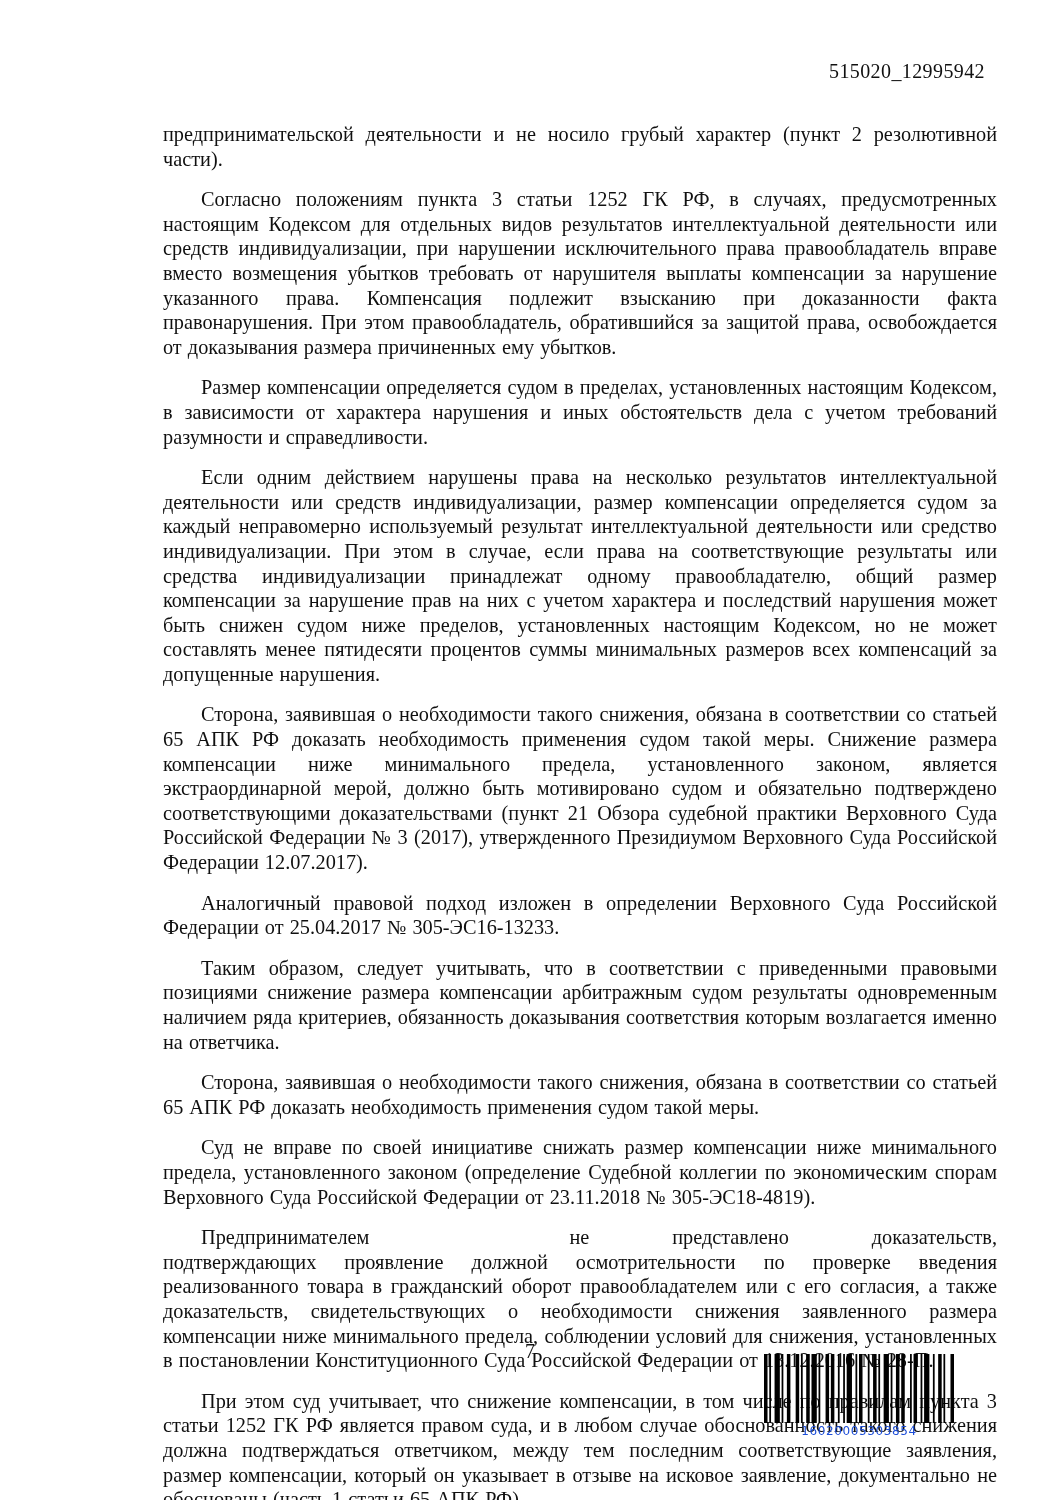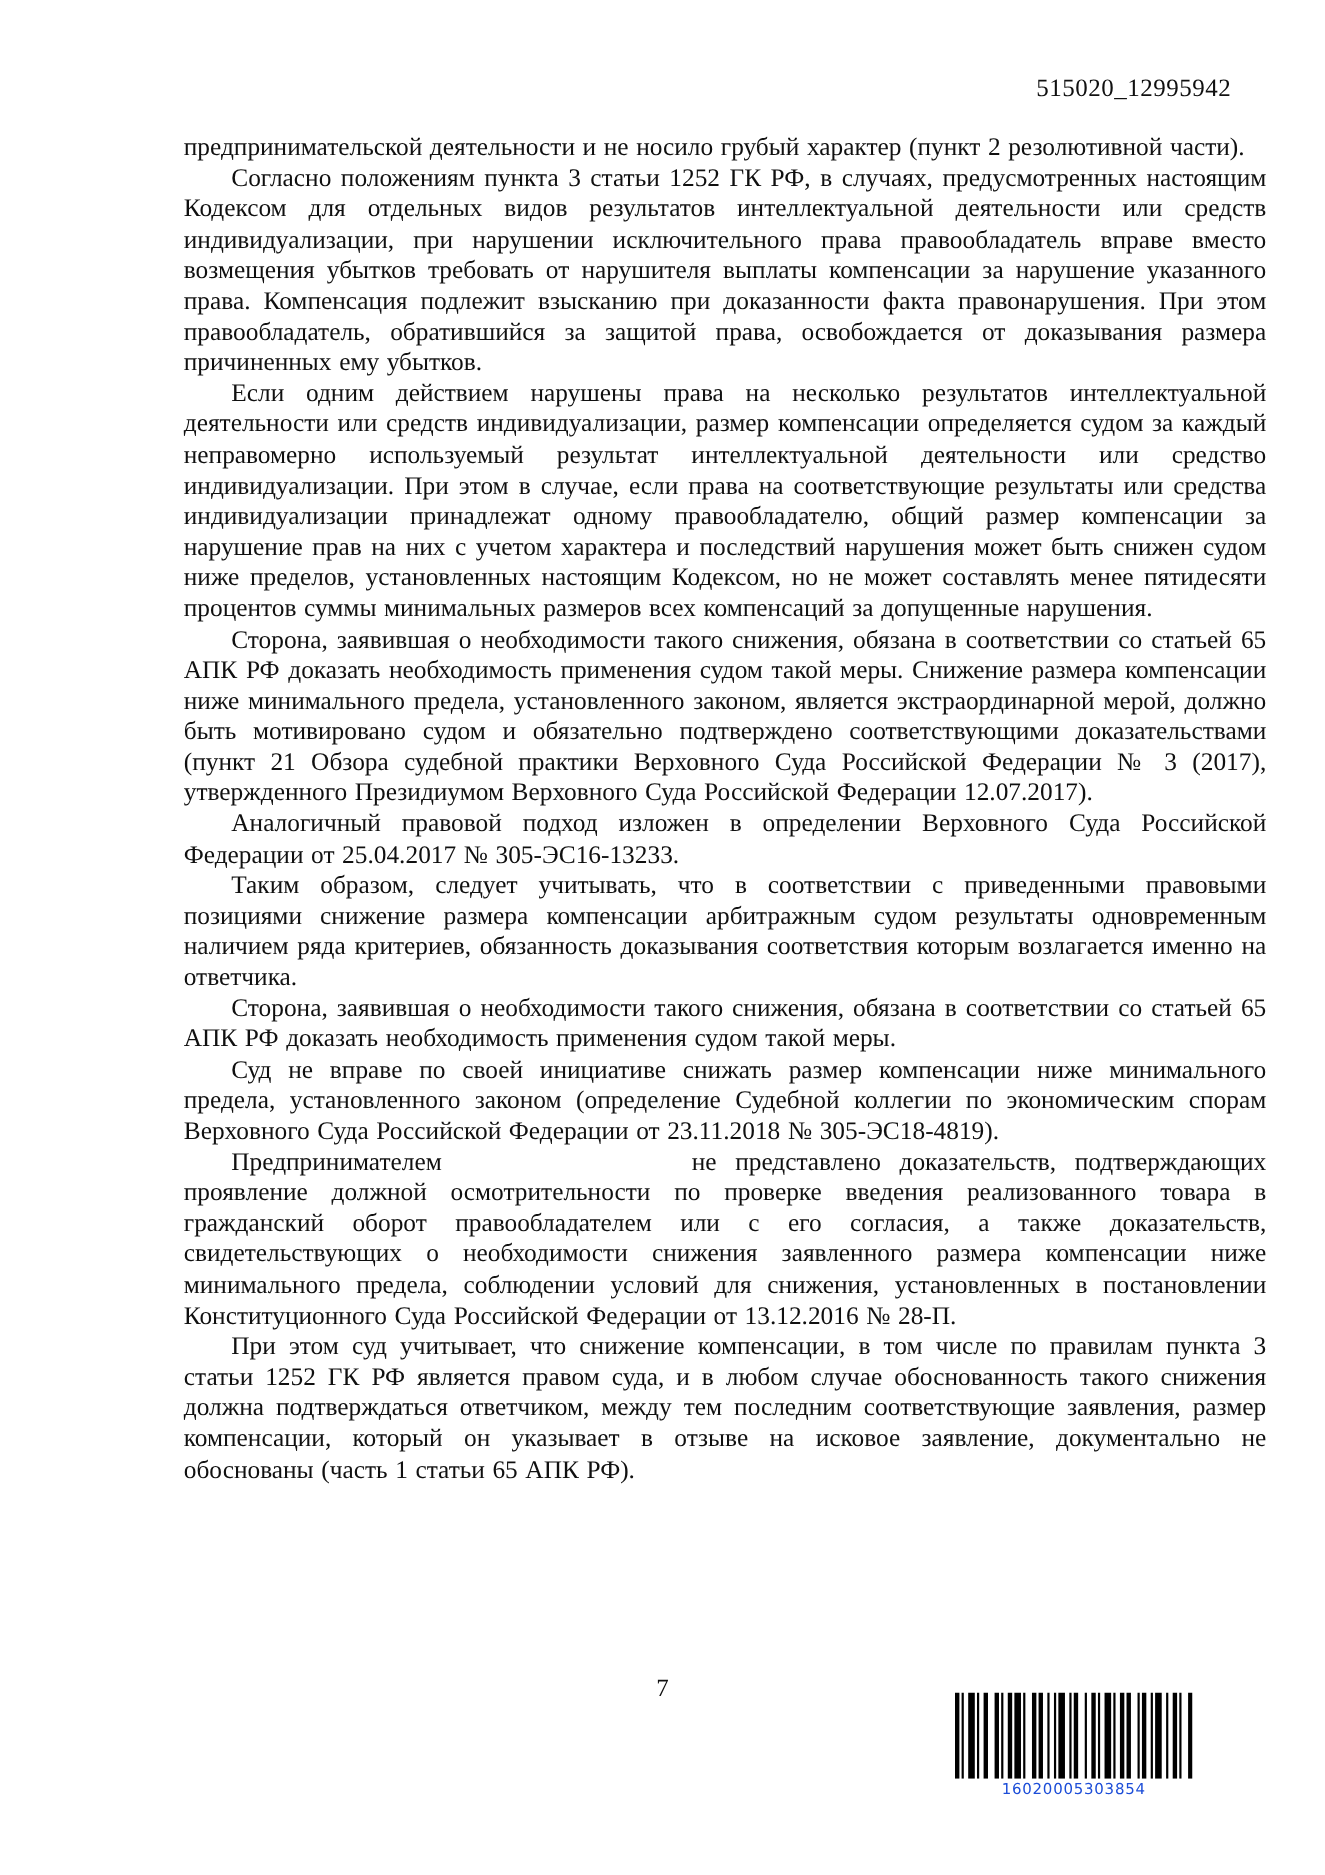--- a/index.html
+++ b/index.html
@@ -28,21 +28,21 @@
     position: absolute;
     left: 147px;
     top: 106px;
     width: 866px;
     font-size: 20.3px;
     line-height: 24.6px;
     text-align: justify;
     word-spacing: 1px;
   }
   .doc-body p {
-    margin: 0;
+    margin: 16px;
     padding: 0;
     text-indent: 38px;
   }
   .doc-body p.no-indent {
     text-indent: 0;
   }
   .gap {
     display: inline-block;
     width: 200px;
     height: 1px;
@@ -80,20 +80,21 @@
 </head>
 <body>
 
 <div class="page">
 
   <div class="header-code">515020_12995942</div>
 
   <div class="doc-body" id="paragraphs">
       <p class="no-indent">предпринимательской деятельности и не носило грубый характер (пункт 2 резолютивной части).</p>
       <p class="">Согласно положениям пункта 3 статьи 1252 ГК РФ, в случаях, предусмотренных настоящим Кодексом для отдельных видов результатов интеллектуальной деятельности или средств индивидуализации, при нарушении исключительного права правообладатель вправе вместо возмещения убытков требовать от нарушителя выплаты компенсации за нарушение указанного права. Компенсация подлежит взысканию при доказанности факта правонарушения. При этом правообладатель, обратившийся за защитой права, освобождается от доказывания размера причиненных ему убытков.</p>
+      <p class="">Размер компенсации определяется судом в пределах, установленных настоящим Кодексом, в зависимости от характера нарушения и иных обстоятельств дела с учетом требований разумности и справедливости.</p>
       <p class="">Если одним действием нарушены права на несколько результатов интеллектуальной деятельности или средств индивидуализации, размер компенсации определяется судом за каждый неправомерно используемый результат интеллектуальной деятельности или средство индивидуализации. При этом в случае, если права на соответствующие результаты или средства индивидуализации принадлежат одному правообладателю, общий размер компенсации за нарушение прав на них с учетом характера и последствий нарушения может быть снижен судом ниже пределов, установленных настоящим Кодексом, но не может составлять менее пятидесяти процентов суммы минимальных размеров всех компенсаций за допущенные нарушения.</p>
       <p class="">Сторона, заявившая о необходимости такого снижения, обязана в соответствии со статьей 65 АПК РФ доказать необходимость применения судом такой меры. Снижение размера компенсации ниже минимального предела, установленного законом, является экстраординарной мерой, должно быть мотивировано судом и обязательно подтверждено соответствующими доказательствами (пункт 21 Обзора судебной практики Верховного Суда Российской Федерации № 3 (2017), утвержденного Президиумом Верховного Суда Российской Федерации 12.07.2017).</p>
       <p class="">Аналогичный правовой подход изложен в определении Верховного Суда Российской Федерации от 25.04.2017 № 305-ЭС16-13233.</p>
       <p class="">Таким образом, следует учитывать, что в соответствии с приведенными правовыми позициями снижение размера компенсации арбитражным судом результаты одновременным наличием ряда критериев, обязанность доказывания соответствия которым возлагается именно на ответчика.</p>
       <p class="">Сторона, заявившая о необходимости такого снижения, обязана в соответствии со статьей 65 АПК РФ доказать необходимость применения судом такой меры.</p>
       <p class="">Суд не вправе по своей инициативе снижать размер компенсации ниже минимального предела, установленного законом (определение Судебной коллегии по экономическим спорам Верховного Суда Российской Федерации от 23.11.2018 № 305-ЭС18-4819).</p>
       <p class=""><span>Предпринимателем</span><span class="gap"></span>не представлено доказательств, подтверждающих проявление должной осмотрительности по проверке введения реализованного товара в гражданский оборот правообладателем или с его согласия, а также доказательств, свидетельствующих о необходимости снижения заявленного размера компенсации ниже минимального предела, соблюдении условий для снижения, установленных в постановлении Конституционного Суда Российской Федерации от 13.12.2016 № 28-П.</p>
       <p class="">При этом суд учитывает, что снижение компенсации, в том числе по правилам пункта 3 статьи 1252 ГК РФ является правом суда, и в любом случае обоснованность такого снижения должна подтверждаться ответчиком, между тем последним соответствующие заявления, размер компенсации, который он указывает в отзыве на исковое заявление, документально не обоснованы (часть 1 статьи 65 АПК РФ).</p>
     </div>
 

